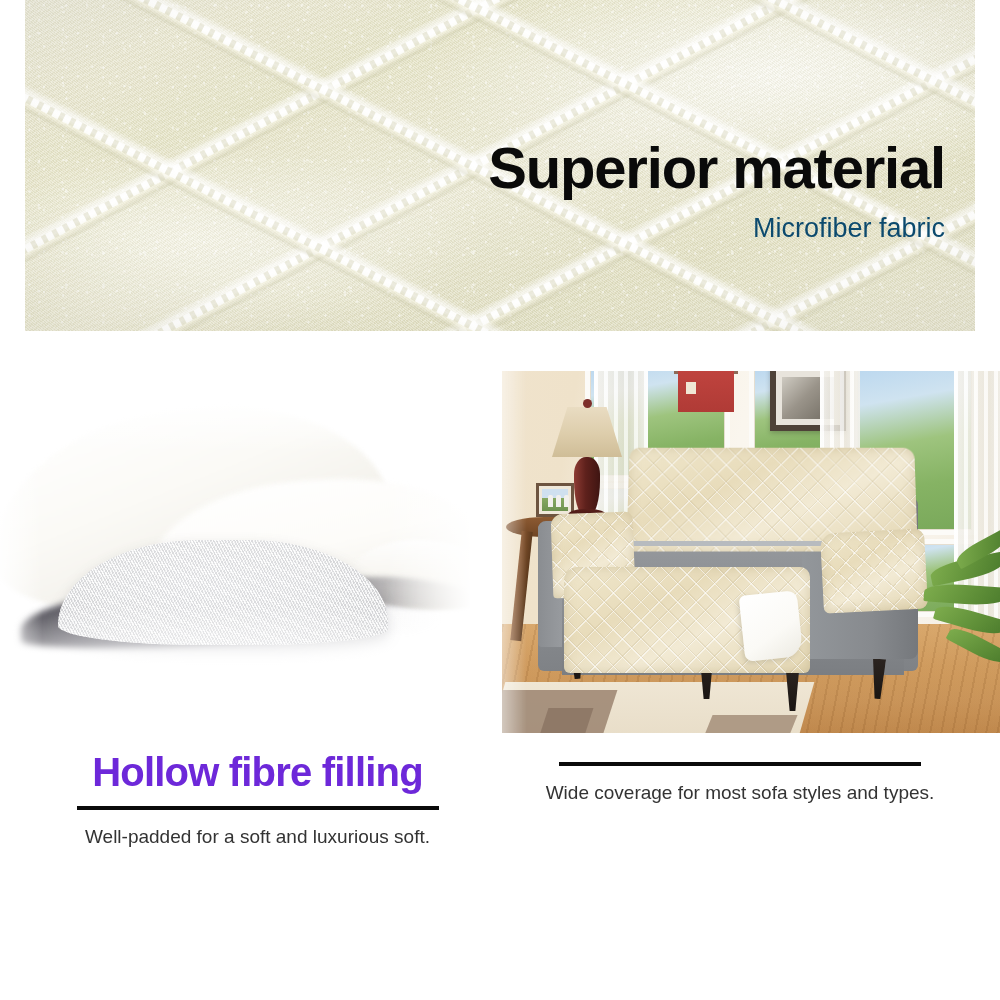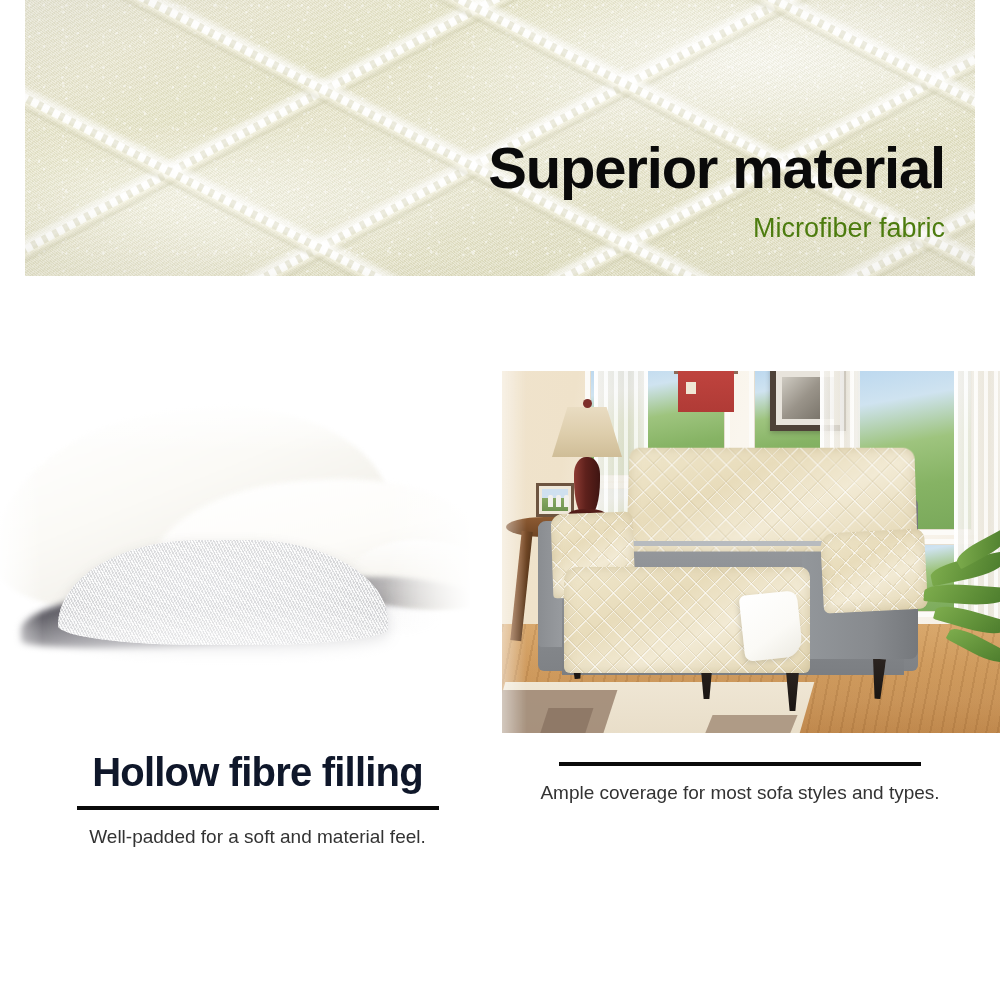--- a/index.html
+++ b/index.html
@@ -7,21 +7,21 @@
   body {
     background:#ffffff;
     font-family:"Liberation Sans", sans-serif;
     overflow:hidden;
     position:relative;
   }
 
   
   .banner {
     position:absolute;
-    left:25px; top:0; width:950px; height:276px;
+    left:25px; top:0; width:950px; height:331px;
     overflow:hidden;
     background:#e8e6cd;
   }
   .fabric-base {
     position:absolute; inset:0;
     background:
       radial-gradient(ellipse 60% 55% at 78% 22%, rgba(255,255,252,.75) 0%, rgba(255,255,250,0) 60%),
       radial-gradient(ellipse 50% 45% at 18% 72%, rgba(255,255,250,.55) 0%, rgba(255,255,250,0) 62%),
       radial-gradient(ellipse 70% 60% at 50% 95%, rgba(222,220,190,.55) 0%, rgba(222,220,190,0) 60%),
       linear-gradient(160deg,#eceada 0%,#e6e4c6 28%,#eeecd8 52%,#e3e1c2 74%,#eae8d2 100%);
@@ -85,21 +85,21 @@
     font-size:58px;
     font-weight:bold;
     color:#0a0a0a;
     letter-spacing:-1.2px;
     line-height:1.05;
     white-space:nowrap;
   }
   .banner-subtitle {
     font-size:27px;
     font-weight:normal;
-    color:#4d7c0f;
+    color:#0c4a6e;
     margin-top:14px;
     letter-spacing:0px;
     white-space:nowrap;
   }
 
   
   .photo-fibre {
     position:absolute;
     left:0; top:400px; width:470px; height:333px;
     overflow:hidden;
@@ -415,21 +415,21 @@
   .feature-col {
     position:absolute;
     top:0;
     text-align:center;
   }
   .col-left  { left:40px;  width:435px; }
   .col-right { left:520px; width:440px; }
   .feature-title {
     font-size:40px;
     font-weight:bold;
-    color:#0f172a;
+    color:#6d28d9;
     letter-spacing:-0.8px;
     line-height:1.1;
     white-space:nowrap;
   }
   .feature-rule {
     height:4px;
     background:#0a0a0a;
     margin:12px auto 0 auto;
   }
   .col-left .feature-rule  { width:362px; }
@@ -565,21 +565,21 @@
   </div>
 
   <div class="photo-sofa-fade"></div>
 </div>
 
 <div class="features">
 
   <div class="feature-col col-left">
     <div class="feature-title">Hollow fibre filling</div>
     <div class="feature-rule"></div>
-    <div class="feature-desc">Well-padded for a soft and material feel.</div>
+    <div class="feature-desc">Well-padded for a soft and luxurious soft.</div>
   </div>
 
   <div class="feature-col col-right">
     <div class="feature-rule"></div>
-    <div class="feature-desc">Ample coverage for most sofa styles and types.</div>
+    <div class="feature-desc">Wide coverage for most sofa styles and types.</div>
   </div>
 
 </div>
 
 </body></html>

